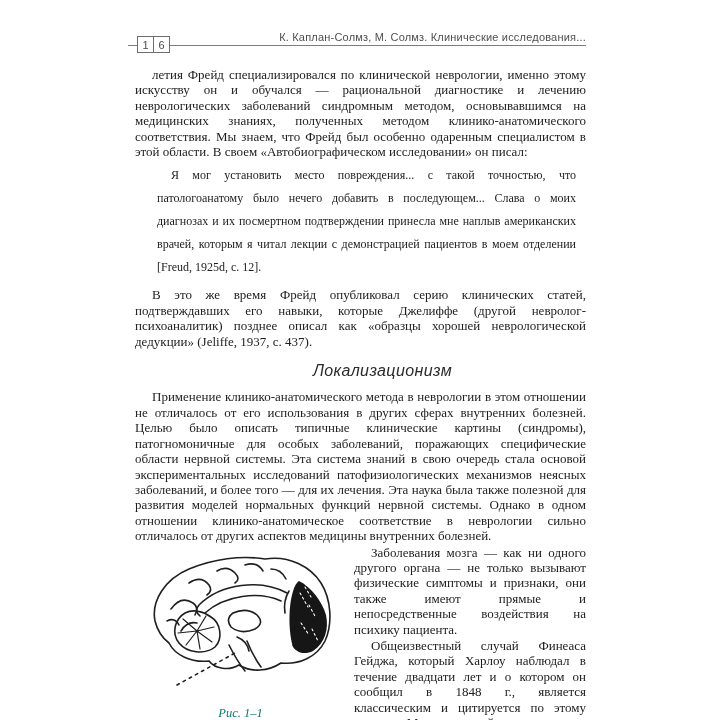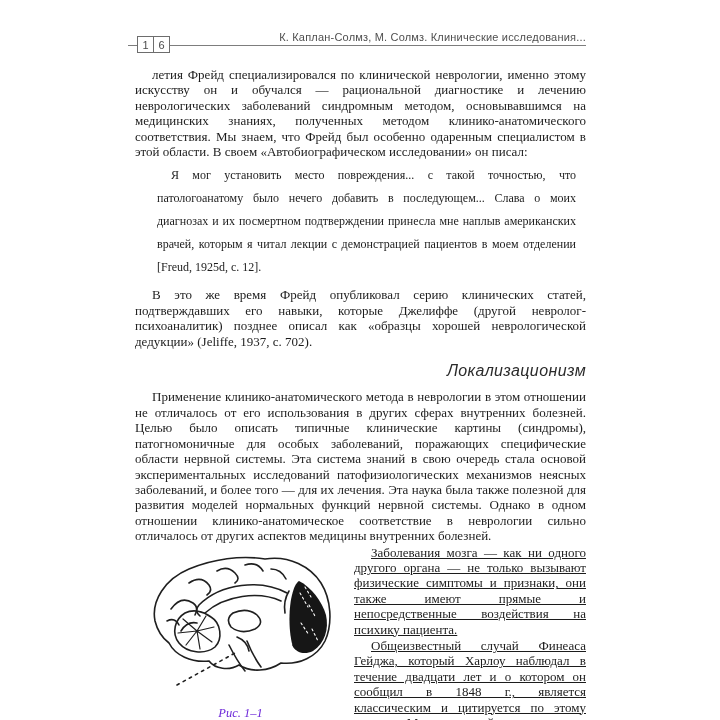--- a/index.html
+++ b/index.html
@@ -38,35 +38,35 @@
   .bodytext p { text-indent:17px;margin-top:8px; }
   .quote {
     font-size:12px; line-height:23px;
     margin:5px 0 7px 0; padding-left:22px; padding-right:10px;
     text-indent:14px; text-align:justify;
   }
   .section-heading {
     font-family:"Liberation Sans", sans-serif; font-style:italic;
     font-weight:400; font-size:16px; color:#2b2b2b;
     letter-spacing:0.4px; margin:14px 0 11px 44px; text-indent:0;
-    text-align:right;
+    text-align:center;
   }
 
   
   .figure {
     float:left; width:207px; margin:4px 10px 0 2px; padding-bottom:55px;
     text-align:center;
   }
   .figure svg { display:block; margin:0 auto; }
   .figure-caption {
-    font-style:italic; font-size:12.5px; color:#6d28d9;
+    font-style:italic; font-size:12.5px; color:#0f766e;
     margin-top:9px; text-indent:0 !important; text-align:center;
   }
   .wrap { overflow:visible; }
-  .wrap p { margin-top:1px;text-decoration:underline; }
+  .wrap p { margin-top:1px; }
 </style>
 </head>
 <body>
 
 <div class="page">
   <div class="content">
 
     <div class="header">
       <div class="header-rule"></div>
       <div class="pagenum">
@@ -75,21 +75,21 @@
       </div>
       <div class="running-title">К. Каплан-Солмз, М. Солмз. Клинические исследования...</div>
     </div>
 
     <div class="bodytext">
 
       <p>летия Фрейд специализировался по клинической неврологии, именно этому искусству он и обучался — рациональной диагностике и лечению неврологических заболеваний синдромным методом, основывавшимся на медицинских знаниях, полученных методом клинико-анатомического соответствия. Мы знаем, что Фрейд был особенно одаренным специалистом в этой области. В своем «Автобиографическом исследовании» он писал:</p>
 
       <div class="quote">Я мог установить место повреждения... с такой точностью, что патологоанатому было нечего добавить в последующем... Слава о моих диагнозах и их посмертном подтверждении принесла мне наплыв американских врачей, которым я читал лекции с демонстрацией пациентов в моем отделении [Freud, 1925d, с. 12].</div>
 
-      <p>В это же время Фрейд опубликовал серию клинических статей, подтверждавших его навыки, которые Джелиффе (другой невролог-психоаналитик) позднее описал как «образцы хорошей неврологической дедукции» (Jeliffe, 1937, с. 702).</p>
+      <p>В это же время Фрейд опубликовал серию клинических статей, подтверждавших его навыки, которые Джелиффе (другой невролог-психоаналитик) позднее описал как «образцы хорошей неврологической дедукции» (Jeliffe, 1937, с. 437).</p>
 
       <div class="section-heading">Локализационизм</div>
 
       <p>Применение клинико-анатомического метода в неврологии в этом отношении не отличалось от его использования в других сферах внутренних болезней. Целью было описать типичные клинические картины (синдромы), патогномоничные для особых заболеваний, поражающих специфические области нервной системы. Эта система знаний в свою очередь стала основой экспериментальных исследований патофизиологических механизмов неясных заболеваний, и более того — для их лечения. Эта наука была также полезной для развития моделей нормальных функций нервной системы. Однако в одном отношении клинико-анатомическое соответствие в неврологии сильно отличалось от других аспектов медицины внутренних болезней.</p>
 
       <div class="wrap">
 
         <div class="figure">
           <svg width="200" height="148" viewBox="0 0 200 148" fill="none" stroke="#1f1f1f" stroke-width="1.6" stroke-linecap="round">
 

